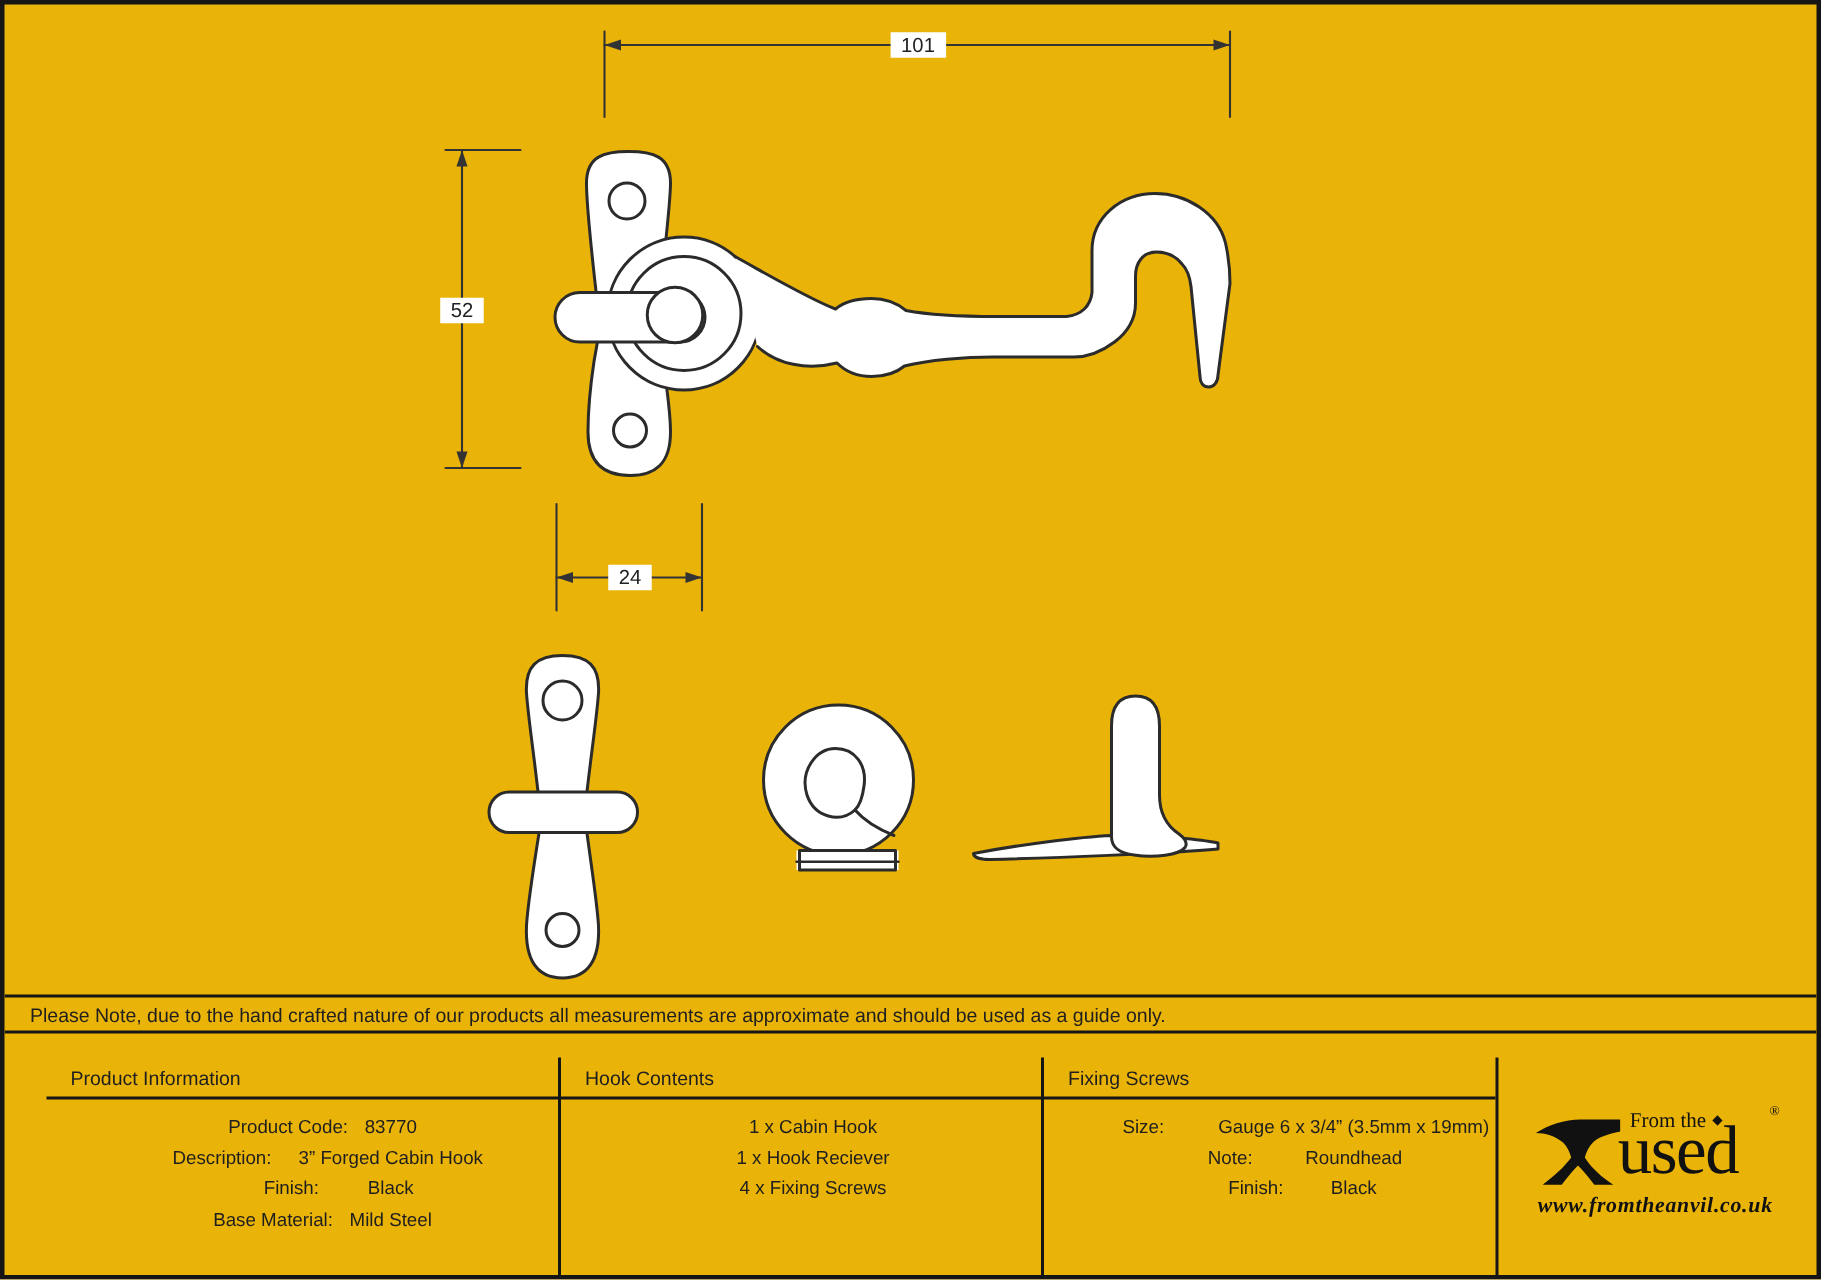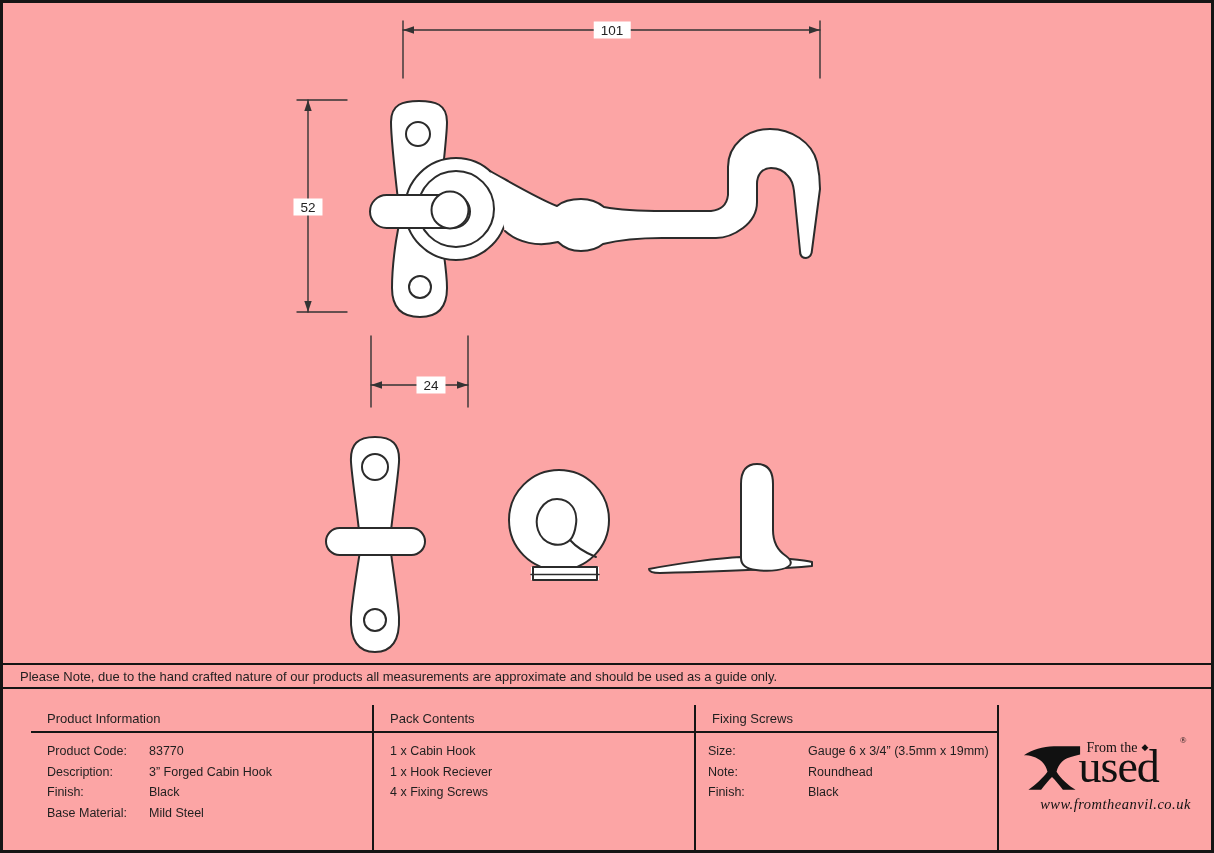--- a/index.html
+++ b/index.html
@@ -1,19 +1,19 @@
 <!DOCTYPE html>
 <html><head>
 <meta charset="utf-8">
 <style>
   html,body{margin:0;padding:0;background:#e8e8e8;}
   .sheet{
     position:relative;
     width:1214px;height:853px;
-    background:#fca5a5;
+    background:#eab308;
     border:3px solid #151515;
     box-sizing:border-box;
     font-family:"Liberation Sans", sans-serif;
     color:#1f1f1f;
     overflow:hidden;
   }
   .abs{position:absolute;}
   
   #drawing-area{left:0;top:0;width:1208px;height:660px;}
   #drawing-svg{position:absolute;left:0;top:0;}
@@ -47,21 +47,21 @@
   .col-pack{width:322px;border-left:2px solid #151515;}
   .col-screws{width:303px;border-left:2px solid #151515;}
   .col-logo{width:211px;border-left:2px solid #151515;display:flex;align-items:center;justify-content:center;}
   .col-header{
     height:28px;box-sizing:border-box;
     border-bottom:2px solid #151515;
     display:flex;align-items:center;
     padding-left:16px;
     font-size:13px;
   }
-  .col-body{padding:8px 0 0 16px;line-height:20.5px;}
+  .col-body{padding:8px 0 0 16px;line-height:20.5px;text-align:center;}
   .col-screws .col-body{padding-left:12px;}
   .kv{white-space:nowrap;}
   .kv .k{display:inline-block;width:102px;}
   .col-screws .kv .k{width:100px;}
   
   .logo-box{position:relative;width:162px;height:78px;}
   .logo-fromthe{
     position:absolute;left:64px;top:1px;
     font-family:"Liberation Serif", serif;
     font-size:14px;color:#111;white-space:nowrap;
@@ -72,24 +72,24 @@
     font-family:"Liberation Serif", serif;
     font-size:9px;color:#111;
   }
   .logo-nvil{
     position:absolute;left:56px;top:5px;
     font-family:"Liberation Serif", serif;
     font-size:46px;line-height:1;color:#111;
     letter-spacing:-1px;
   }
   .logo-url{
-    position:absolute;left:12px;top:57px;width:100%;
+    position:absolute;left:0;top:57px;width:100%;
     text-align:center;
     font-family:"Liberation Serif", serif;
-    font-style:italic;font-weight:normal;
+    font-style:italic;font-weight:bold;
     font-size:14.5px;color:#111;
     letter-spacing:0.5px;white-space:nowrap;
   }
 </style>
 </head>
 <body>
 
 <div class="sheet">
 
   <div class="abs" id="drawing-area">
@@ -159,21 +159,21 @@
       </g>
 
       <g>
         <path fill="#fff" d="M649,569 C680,563 720,558 741,557 L790,559 C800,560 808,561 812,562 L812,566 C780,569 700,572 660,573 C655,573 649,572 649,569 Z"></path>
         <path fill="#fff" d="M741,558 L741,484 C741,469 748,464 757,464 C766,464 773,469 773,484 L773,530 C773,542 777,550 786,556 C790,559 792,562 790,565 C786,570 770,572 756,570 C747,569 741,565 741,558 Z"></path>
       </g>
     </svg>
 
     <span class="dim-label" style="left:609px;top:27px;">101</span>
     <span class="dim-label" style="left:305px;top:204px;">52</span>
-    <span class="dim-label" style="left:428px;top:382px;">24</span>
+    <span class="dim-label" style="left:417px;top:382px;">24</span>
   </div>
 
   <div class="abs" id="note-row">
     <span>Please Note, due to the hand crafted nature of our products all measurements are approximate and should be used as a guide only.</span>
   </div>
 
   <div class="abs" id="spec-table">
 
     <div class="spec-col col-product">
       <div class="col-header">Product Information</div>
@@ -187,21 +187,21 @@
         <div class="kv">
           <span class="k">Finish:</span><span class="v">Black</span>
         </div>
         <div class="kv">
           <span class="k">Base Material:</span><span class="v">Mild Steel</span>
         </div>
       </div>
     </div>
 
     <div class="spec-col col-pack">
-      <div class="col-header">Pack Contents</div>
+      <div class="col-header">Hook Contents</div>
       <div class="col-body">
         <div>1 x Cabin Hook</div>
         <div>1 x Hook Reciever</div>
         <div>4 x Fixing Screws</div>
       </div>
     </div>
 
     <div class="spec-col col-screws">
       <div class="col-header">Fixing Screws</div>
       <div class="col-body">

